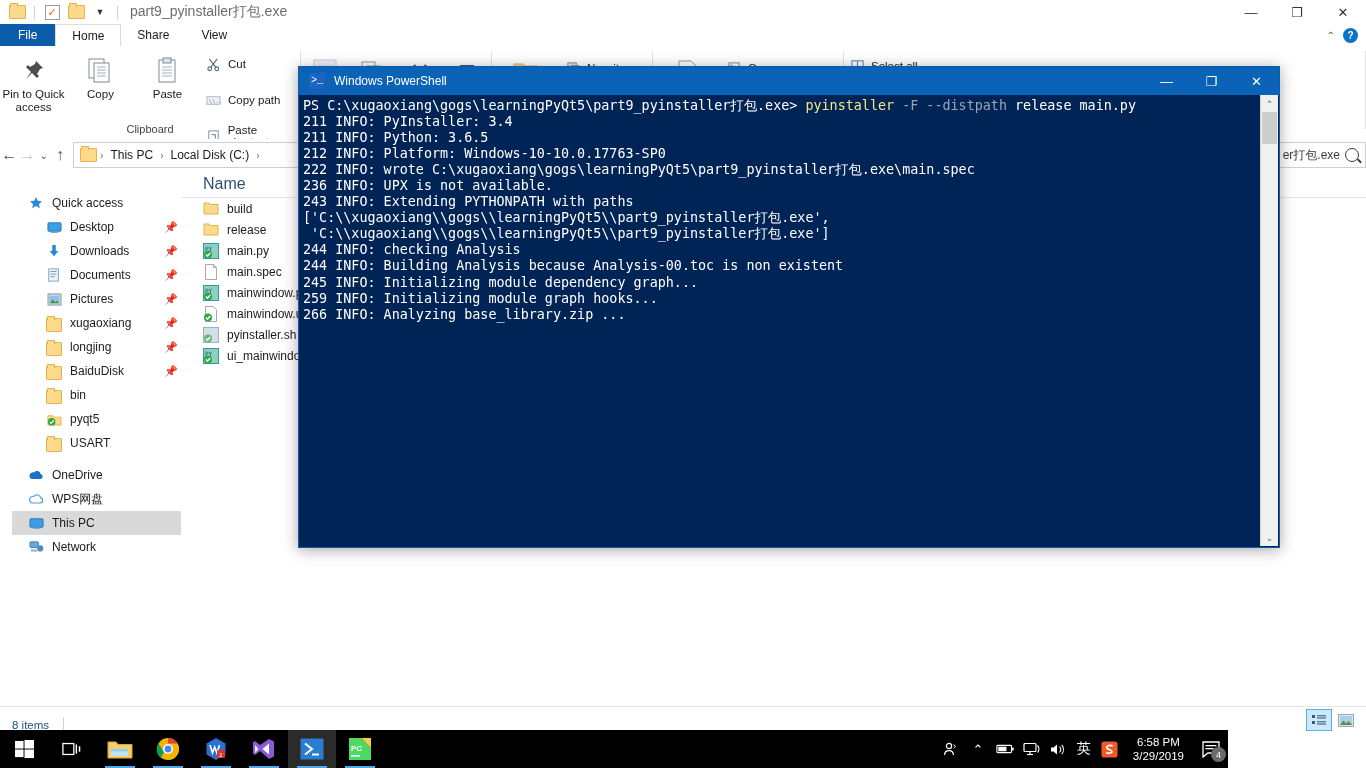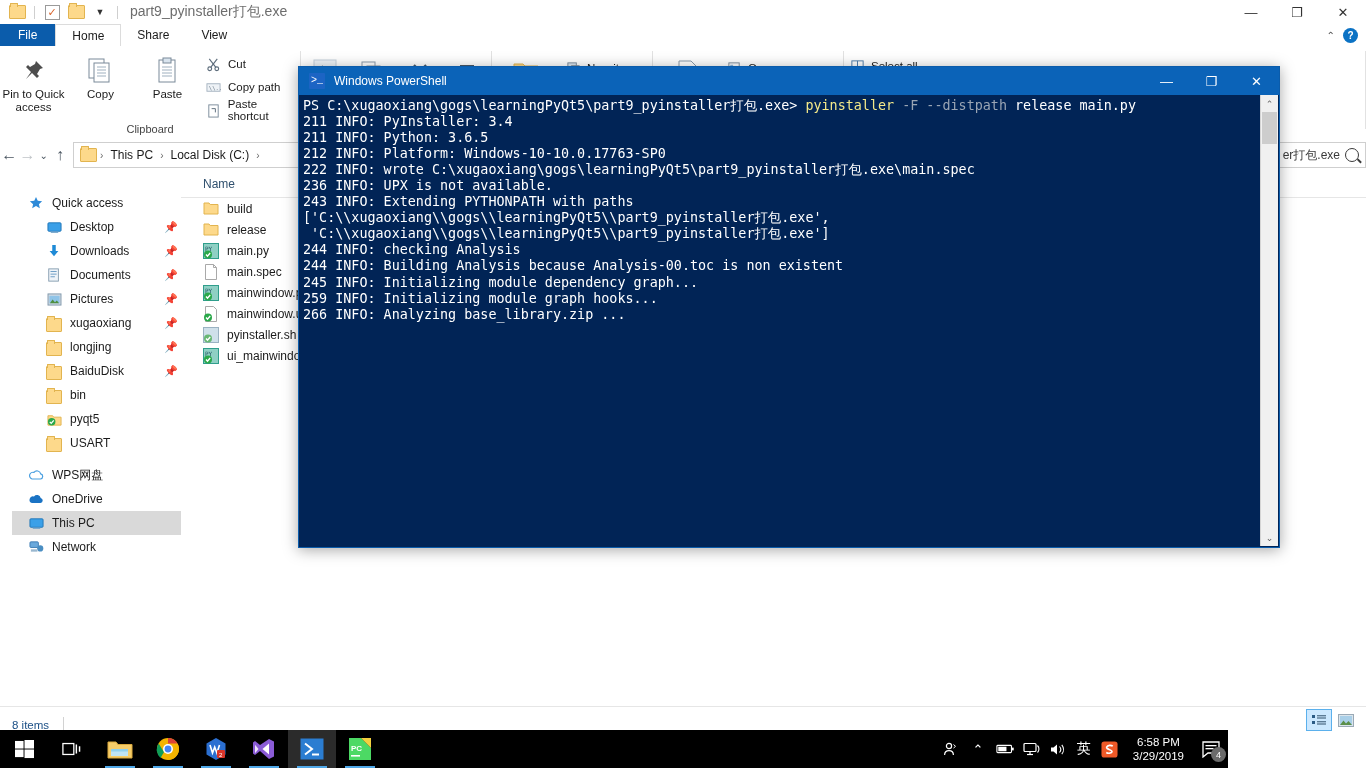--- a/index.html
+++ b/index.html
@@ -73,21 +73,21 @@
   }
   .rgroup { height: 93px; position: relative; display: flex; flex-direction: column; }
   .rgroup-items { display: flex; align-items: flex-start; padding-top: 4px; height: 70px;}
   .rgroup-label { font-size: 11px; color: #444; text-align: center; width: 100%;
     position: absolute; bottom: 4px; }
   .rgroup-div { width:1px; background:#e2e2e2; height:78px; margin-top:5px;}
 
   .bigbtn { width: 68px; display:flex; flex-direction:column; align-items:center; padding-top:4px;}
   .bigbtn .ic { height: 34px; display:flex; align-items:center; justify-content:center; }
   .bigbtn .lb { font-size: 11.5px; color: #1b1b1b; text-align:center; line-height: 13px; }
-  .smallcol { display:flex; flex-direction:column; padding: 4px 0 0 4px; gap: 3px;}
+  .smallcol { display:flex; flex-direction:column; padding: 4px 0 0 4px; gap: 16px;}
   .smallbtn { display:flex; align-items:center; gap:5px; font-size: 11.5px; color:#1b1b1b; height:20px;}
   .smallbtn .ic { width:18px; height:18px; display:flex;align-items:center;justify-content:center;}
 
   
   .addrrow {
     position: absolute; left: 0; top: 139px; width: 1366px; height: 32px;
     background: #fff; display: flex; align-items: center;
   }
   .navbtn { width: 26px; height: 26px; display:flex;align-items:center;justify-content:center;
     font-size: 16px; color: #4a5560; }
@@ -119,21 +119,21 @@
   .navitem.selected { background: #cfe8fc; }
   .navitem.selected.gray { background: #d9d9d9; }
   .navitem .pin { position:absolute; right: 14px; font-size: 11px; color:#8b8b8b; }
   .navicon { width: 16px; height: 16px; display:flex; align-items:center; justify-content:center; flex:none;}
 
   .listpane {
     position: absolute; left: 181px; top: 171px; right: 0; height: 535px; background:#fff;
     overflow: hidden;
   }
   .colhead { height: 26px; display:flex; align-items:center; border-bottom:1px solid #e6e6e6;}
-  .colhead .c { font-size: 12px; color: #30506e; padding-left: 22px;}
+  .colhead .c { font-size: 16px; color: #30506e; padding-left: 22px;}
   .filerow { height: 21px; display:flex; align-items:center; gap:8px; padding-left: 22px; font-size:12px; color:#1b1b1b;}
   .fileicon { width: 16px; height: 16px; position: relative; flex: none;}
 
   
   .statusbar {
     position: absolute; left: 0; top: 706px; width: 1366px; height: 24px; background:#fff;
     border-top: 1px solid #e6e6e6; display:flex; align-items:flex-end;
   }
   .status-text { font-size: 11.5px; color: #1b4f86; padding-left: 12px; }
   .status-div { width: 1px; height: 14px; background:#d2d2d2; margin-left: 14px;}
@@ -550,32 +550,32 @@
       <div class="navitem indent">
         <span class="navicon">
             <div class="folder-glyph" style="margin-top:3px"></div>
           </span>
         <span>USART</span>
       </div>
       <div style="height:8px"></div>
       <div class="navitem">
         <span class="navicon">
           <svg width="16" height="13" viewBox="0 0 16 13">
+              <path d="M4 10h8.5a2.6 2.6 0 0 0 .2-5.1A3.8 3.8 0 0 0 6 3.4 3 3 0 0 0 4 10z" fill="#1a73c4"></path>
+            </svg>
+        </span>
+        <span>OneDrive</span>
+      </div>
+      <div class="navitem">
+        <span class="navicon">
+          <svg width="16" height="13" viewBox="0 0 16 13">
               <path d="M4 10h8.5a2.6 2.6 0 0 0 .2-5.1A3.8 3.8 0 0 0 6 3.4 3 3 0 0 0 4 10z" fill="none" stroke="#4a9fe0" stroke-width="1.2"></path>
             </svg>
         </span>
         <span>WPS网盘</span>
-      </div>
-      <div class="navitem">
-        <span class="navicon">
-          <svg width="16" height="13" viewBox="0 0 16 13">
-              <path d="M4 10h8.5a2.6 2.6 0 0 0 .2-5.1A3.8 3.8 0 0 0 6 3.4 3 3 0 0 0 4 10z" fill="#1a73c4"></path>
-            </svg>
-        </span>
-        <span>OneDrive</span>
       </div>
       <div class="navitem selected gray">
         <span class="navicon">
           <svg width="15" height="15" viewBox="0 0 16 16">
               <rect x="1" y="3" width="14" height="9" rx="1" fill="#3ba0e8" stroke="#2176b8"></rect>
               <rect x="4" y="12.5" width="8" height="1.3" fill="#7aa8cc"></rect>
             </svg>
         </span>
         <span>This PC</span>
       </div>

